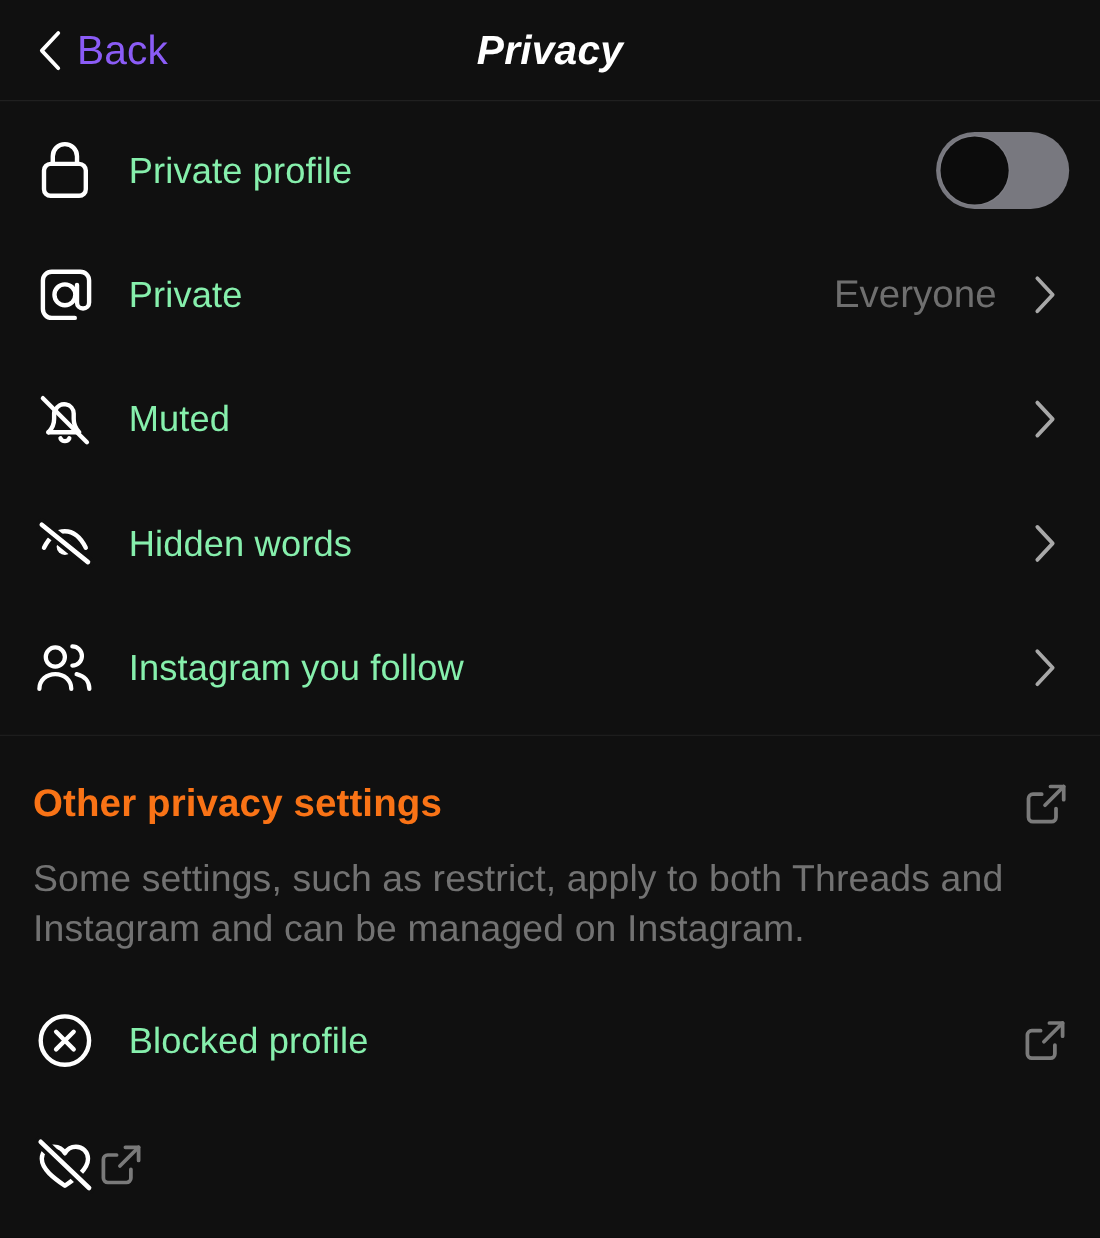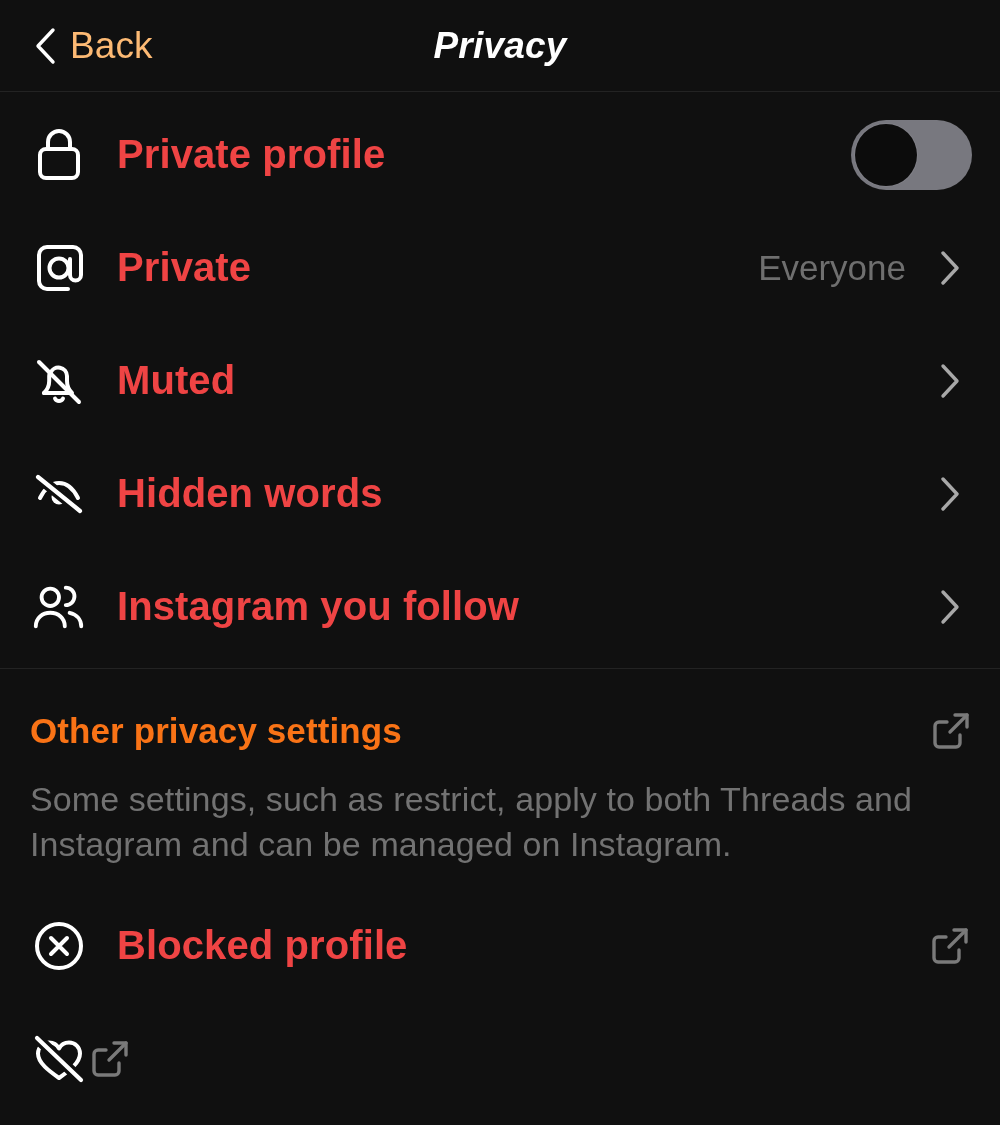--- a/index.html
+++ b/index.html
@@ -45,21 +45,21 @@
     user-select: none;
   }
   .back-chevron {
     display: block;
     width: 22px;
     height: 38px;
   }
   .back-label {
     font-size: 37px;
     font-weight: 400;
-    color: #fdba74;
+    color: #8b5cf6;
     letter-spacing: 0.1px;
     line-height: 1;
   }
   .header-title {
     position: absolute;
     left: 0;
     right: 0;
     top: 0;
     bottom: 0;
     display: flex;
@@ -95,23 +95,23 @@
     width: 58px;
     flex: 0 0 58px;
     display: flex;
     align-items: center;
     justify-content: center;
   }
   .row-icon svg { display: block; }
   .row-label {
     flex: 1 1 auto;
     margin-left: 29px;
-    font-size: 40px;
-    font-weight: 700;
-    color: #ef4444;
+    font-size: 33px;
+    font-weight: 400;
+    color: #86efac;
     letter-spacing: 0.1px;
     white-space: nowrap;
   }
   .row-value {
     font-size: 35px;
     color: #6f6f6f;
     margin-right: 22px;
     white-space: nowrap;
   }
   .row-accessory {

